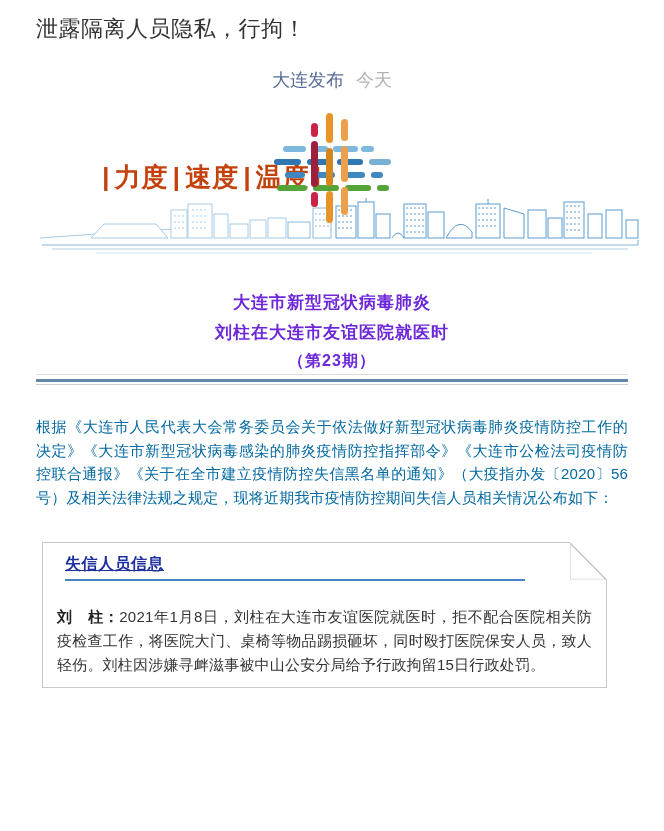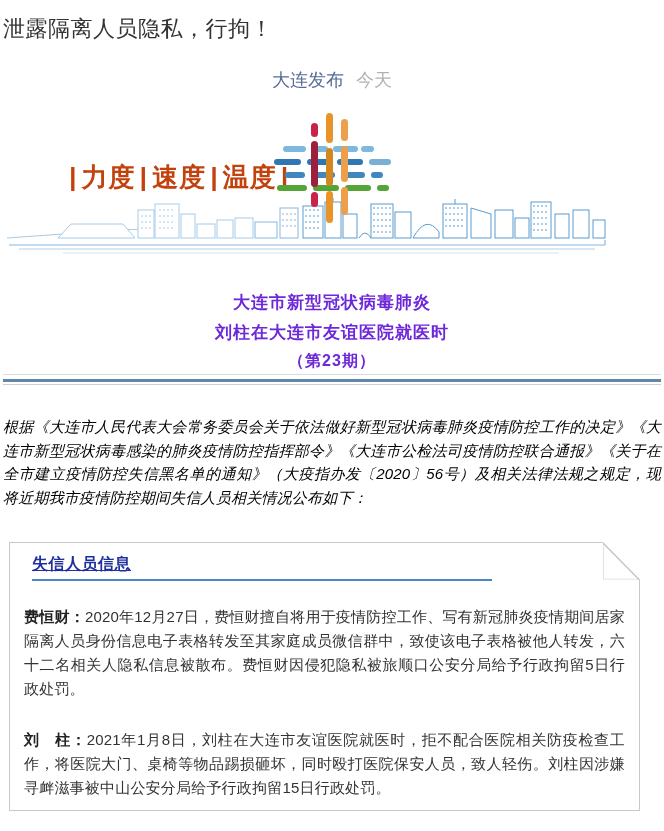--- a/index.html
+++ b/index.html
@@ -2,21 +2,21 @@
 <html><head>
 <meta charset="utf-8">
 <style>
   * { box-sizing: border-box; }
   html,body { margin:0; padding:0; background:#ffffff; }
   body {
     width:664px; min-height:831px;
     font-family:"Liberation Sans","DejaVu Sans",sans-serif;
     color:#333;
   }
-  .page { padding:0 3px; }
+  .page { padding:0 36px; }
 
   
   .article-title {
     margin:14px 0 0 0;
     font-size:22px; line-height:30px;
     font-weight:400; color:#333333;
     letter-spacing:0.5px;
   }
   .meta { margin-top:28px; font-size:18px; line-height:16px;text-align:center; }
   .meta .account { color:#576b95; margin-right:12px; cursor:pointer; }
@@ -56,21 +56,21 @@
   
   .divider { margin-top:0; }
   .divider .d1 { height:1px; background:#dcdcdc; }
   .divider .d2 { height:3px; background:#6386a8; margin-top:4px; }
   .divider .d3 { height:1px; background:#cfcfcf; margin-top:2px; }
 
   
   .intro {
     margin:30px 0 4px 0;
     font-size:15px; line-height:23.5px; letter-spacing:0.2px;
-    color:#000000; text-align:justify;font-style:italic;
+    color:#0369a1; text-align:justify;
   }
 
   
   .infobox {
     position:relative;
     margin:33px 21px 0 6px;
     border:1px solid #c9c9c9;
     padding:12px 14px 10px 14px;
     background:#fff;
   }
@@ -206,18 +206,17 @@
     <div class="fold">
       <svg width="37" height="38" viewBox="0 0 37 38" xmlns="http://www.w3.org/2000/svg">
         <path d="M0.5,1 L0.5,37" stroke="#e2e2e2" stroke-width="1"></path>
         <path d="M0,37.2 L36,37.2" stroke="#e2e2e2" stroke-width="1"></path>
         <path d="M0,1 L36.5,38" stroke="#c2c2c2" stroke-width="1.3"></path>
       </svg>
     </div>
     <div class="box-header">失信人员信息</div>
     <div class="box-underline"></div>
 
-    <p class="entry"><strong>费恒财：</strong><span>2020年12月27日，费恒财擅自将用于疫情防控工作、写有新冠肺炎疫情期间居家隔离人员身份信息电子表格转发至其家庭成员微信群中，致使该电子表格被他人转发，六十二名相关人隐私信息被散布。费恒财因侵犯隐私被旅顺口公安分局给予行政拘留5日行政处罚。</span></p>
 
     <p class="entry"><strong>刘　柱：</strong><span>2021年1月8日，刘柱在大连市友谊医院就医时，拒不配合医院相关防疫检查工作，将医院大门、桌椅等物品踢损砸坏，同时殴打医院保安人员，致人轻伤。刘柱因涉嫌寻衅滋事被中山公安分局给予行政拘留15日行政处罚。</span></p>
   </div>
 
 </div>
 
 </body></html>

